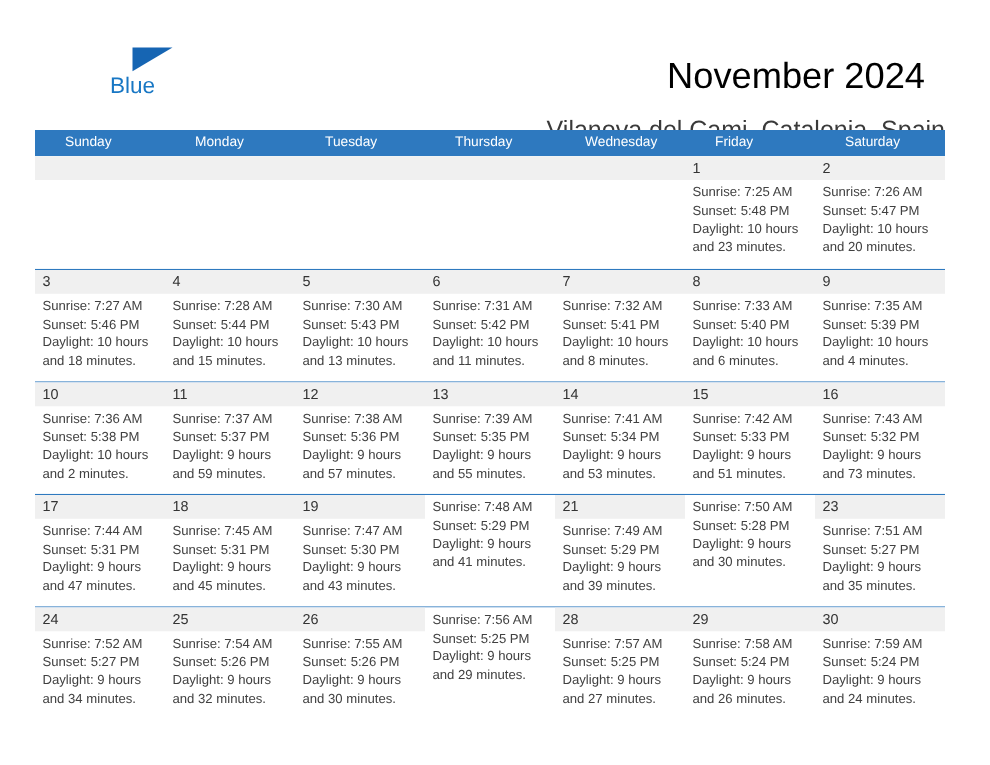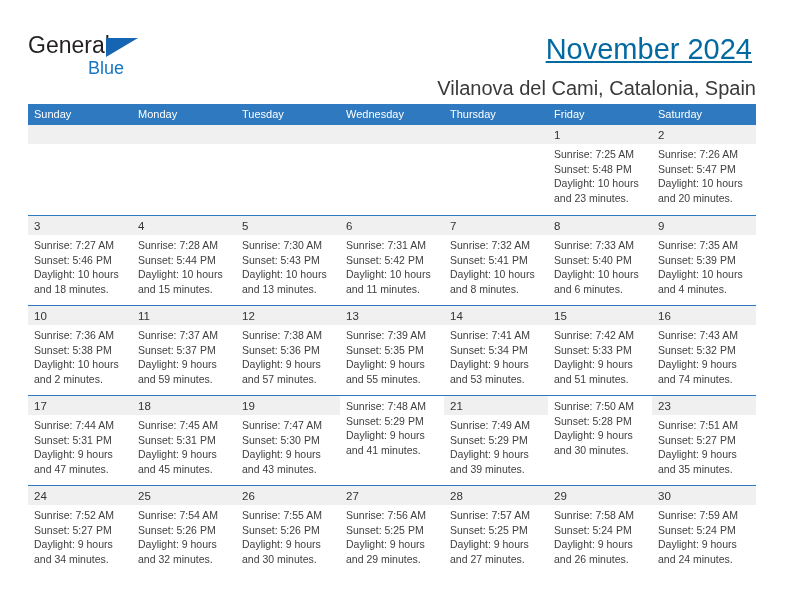--- a/index.html
+++ b/index.html
@@ -67,26 +67,25 @@
   }
 
   .title-block {
     position: absolute;
     right: 0;
     top: 0;
     text-align: right;
   }
   .cal-title {
     font-size: 29px;
-    color: #0369a1;
+    color: #000000;
     line-height: 34px;
     font-weight: normal;
-    margin: 4px;
+    margin: 16px;
     white-space: nowrap;
-    text-decoration: underline;
   }
   .cal-subtitle {
     font-size: 20px;
     color: #3a3a3a;
     line-height: 20px;
     margin-top: 12px;
     white-space: nowrap;
   }
 
   
@@ -100,21 +99,21 @@
   .dow-row {
     display: flex;
     background: #2e79bf;
     height: 21px;
   }
   .dow-cell {
     flex: 1 1 0;
     color: #ffffff;
     font-size: 11px;
     line-height: 21px;
-    padding-left: 6px;
+    padding-left: 24px;
     box-sizing: border-box;
     white-space: nowrap;
     overflow: hidden;
   }
 
   .week-row {
     display: flex;
     height: 90px;
     border-top: 1px solid #2e79bf;
     box-sizing: border-box;
@@ -154,39 +153,38 @@
   }
 </style>
 </head>
 <body>
 
 <div class="page">
 
   <div class="top-bar">
 
     <div class="brand">
-      <span class="brand-general">General</span>
       <span class="brand-tri"></span>
       <span class="brand-blue">Blue</span>
     </div>
 
     <div class="title-block">
       <div class="cal-title">November 2024</div>
       <div class="cal-subtitle">Vilanova del Cami, Catalonia, Spain</div>
     </div>
 
   </div>
 
   <div class="calendar">
     <div class="dow-row" id="dow-row">
         <div class="dow-cell">Sunday</div>
         <div class="dow-cell">Monday</div>
         <div class="dow-cell">Tuesday</div>
+        <div class="dow-cell">Thursday</div>
         <div class="dow-cell">Wednesday</div>
-        <div class="dow-cell">Thursday</div>
         <div class="dow-cell">Friday</div>
         <div class="dow-cell">Saturday</div>
       </div>
     <div id="weeks-container">
         <div class="week-row">
           <div class="day-cell empty">
             <div class="day-num-strip"><span class="day-num"></span></div>
           </div>
           <div class="day-cell empty">
             <div class="day-num-strip"><span class="day-num"></span></div>
@@ -338,21 +336,21 @@
               <div class="day-line">Daylight: 9 hours</div>
               <div class="day-line">and 51 minutes.</div>
             </div>
           </div>
           <div class="day-cell">
             <div class="day-num-strip"><span class="day-num">16</span></div>
             <div class="day-body">
               <div class="day-line">Sunrise: 7:43 AM</div>
               <div class="day-line">Sunset: 5:32 PM</div>
               <div class="day-line">Daylight: 9 hours</div>
-              <div class="day-line">and 74 minutes.</div>
+              <div class="day-line">and 73 minutes.</div>
             </div>
           </div>
         </div>
         <div class="week-row">
           <div class="day-cell">
             <div class="day-num-strip"><span class="day-num">17</span></div>
             <div class="day-body">
               <div class="day-line">Sunrise: 7:44 AM</div>
               <div class="day-line">Sunset: 5:31 PM</div>
               <div class="day-line">Daylight: 9 hours</div>
@@ -434,21 +432,20 @@
           <div class="day-cell">
             <div class="day-num-strip"><span class="day-num">26</span></div>
             <div class="day-body">
               <div class="day-line">Sunrise: 7:55 AM</div>
               <div class="day-line">Sunset: 5:26 PM</div>
               <div class="day-line">Daylight: 9 hours</div>
               <div class="day-line">and 30 minutes.</div>
             </div>
           </div>
           <div class="day-cell">
-            <div class="day-num-strip"><span class="day-num">27</span></div>
             <div class="day-body">
               <div class="day-line">Sunrise: 7:56 AM</div>
               <div class="day-line">Sunset: 5:25 PM</div>
               <div class="day-line">Daylight: 9 hours</div>
               <div class="day-line">and 29 minutes.</div>
             </div>
           </div>
           <div class="day-cell">
             <div class="day-num-strip"><span class="day-num">28</span></div>
             <div class="day-body">

